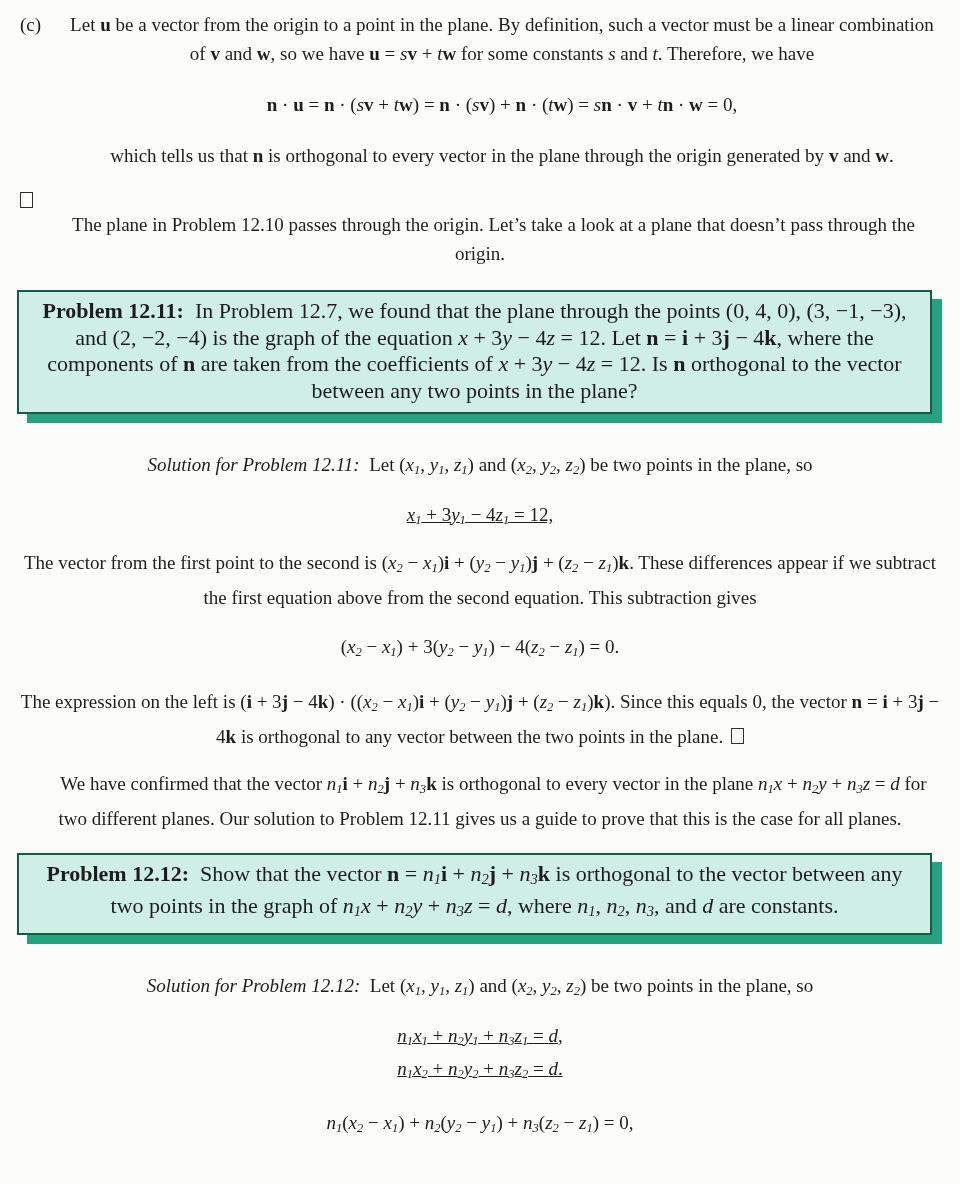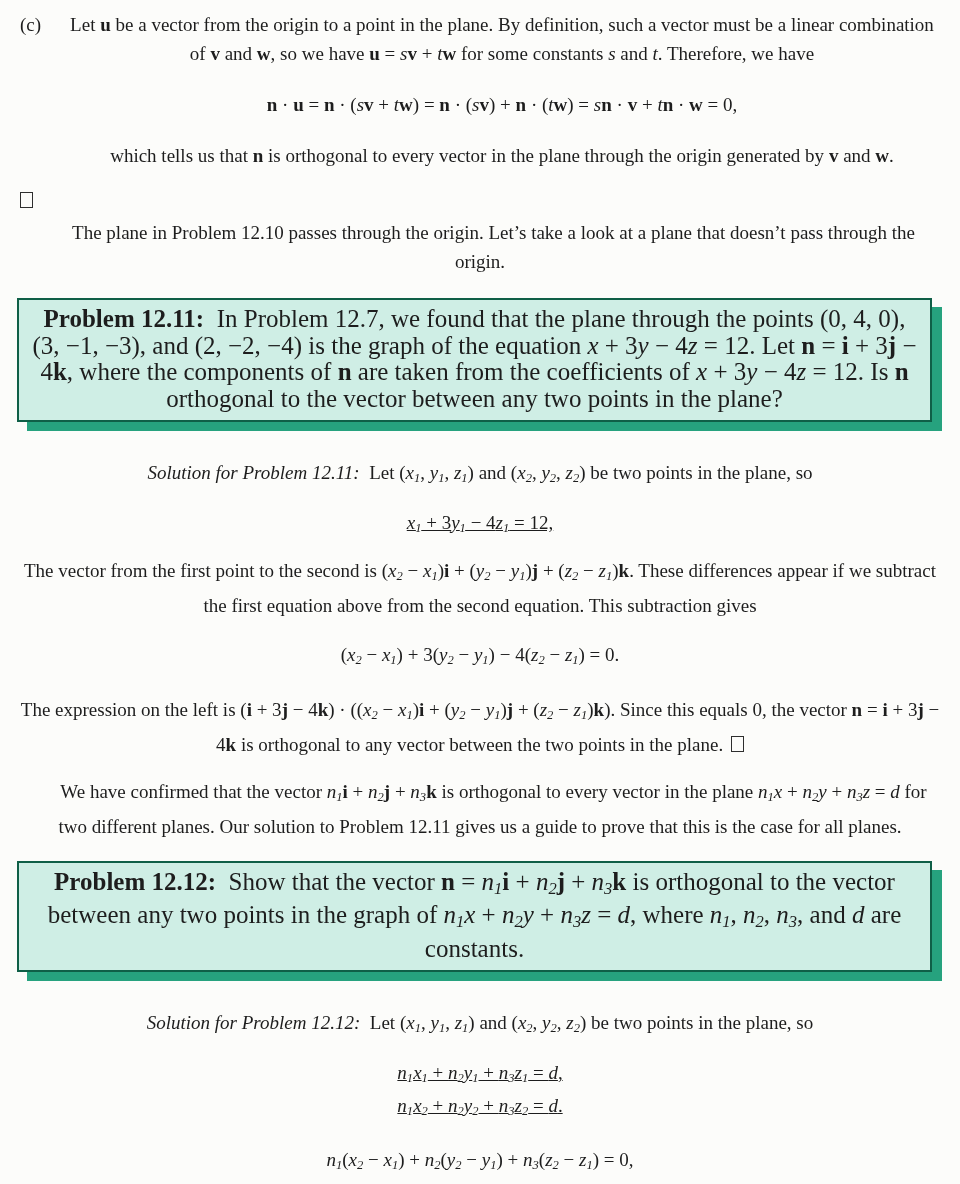--- a/index.html
+++ b/index.html
@@ -31,28 +31,28 @@
   
   .qed-left{margin:16px 0 0 0;height:16px;}
   .qed-left .r-sq{margin-left:0;}
   
   .problem-box{
     background:#cfeee5;
     border:2px solid #0f5f47;
     box-shadow:10px 9px 0 0 #26a27e;
     padding:6px 11px 8px 11px;
     line-height:26.5px;
-    font-size:25px;
+    font-size:22px;
     margin:22px 8px 0 -3px;
   }
   .box1{margin-top:22px;}
   .box2{margin-top:20px;}
   .sol{margin-top:36px;}
   .mt14{margin-top:14px;}
-  .mt16{margin-top:16px;}
+  .mt16{margin-top:8px;}
   .mt18{margin-top:18px;}
   .eq-pair{margin:16px 0 14px 0;text-decoration:underline;}
 </style>
 </head>
 <body>
 
 <div class="page">
 
   <div class="item-c">
     <span class="item-marker">(c)</span>

